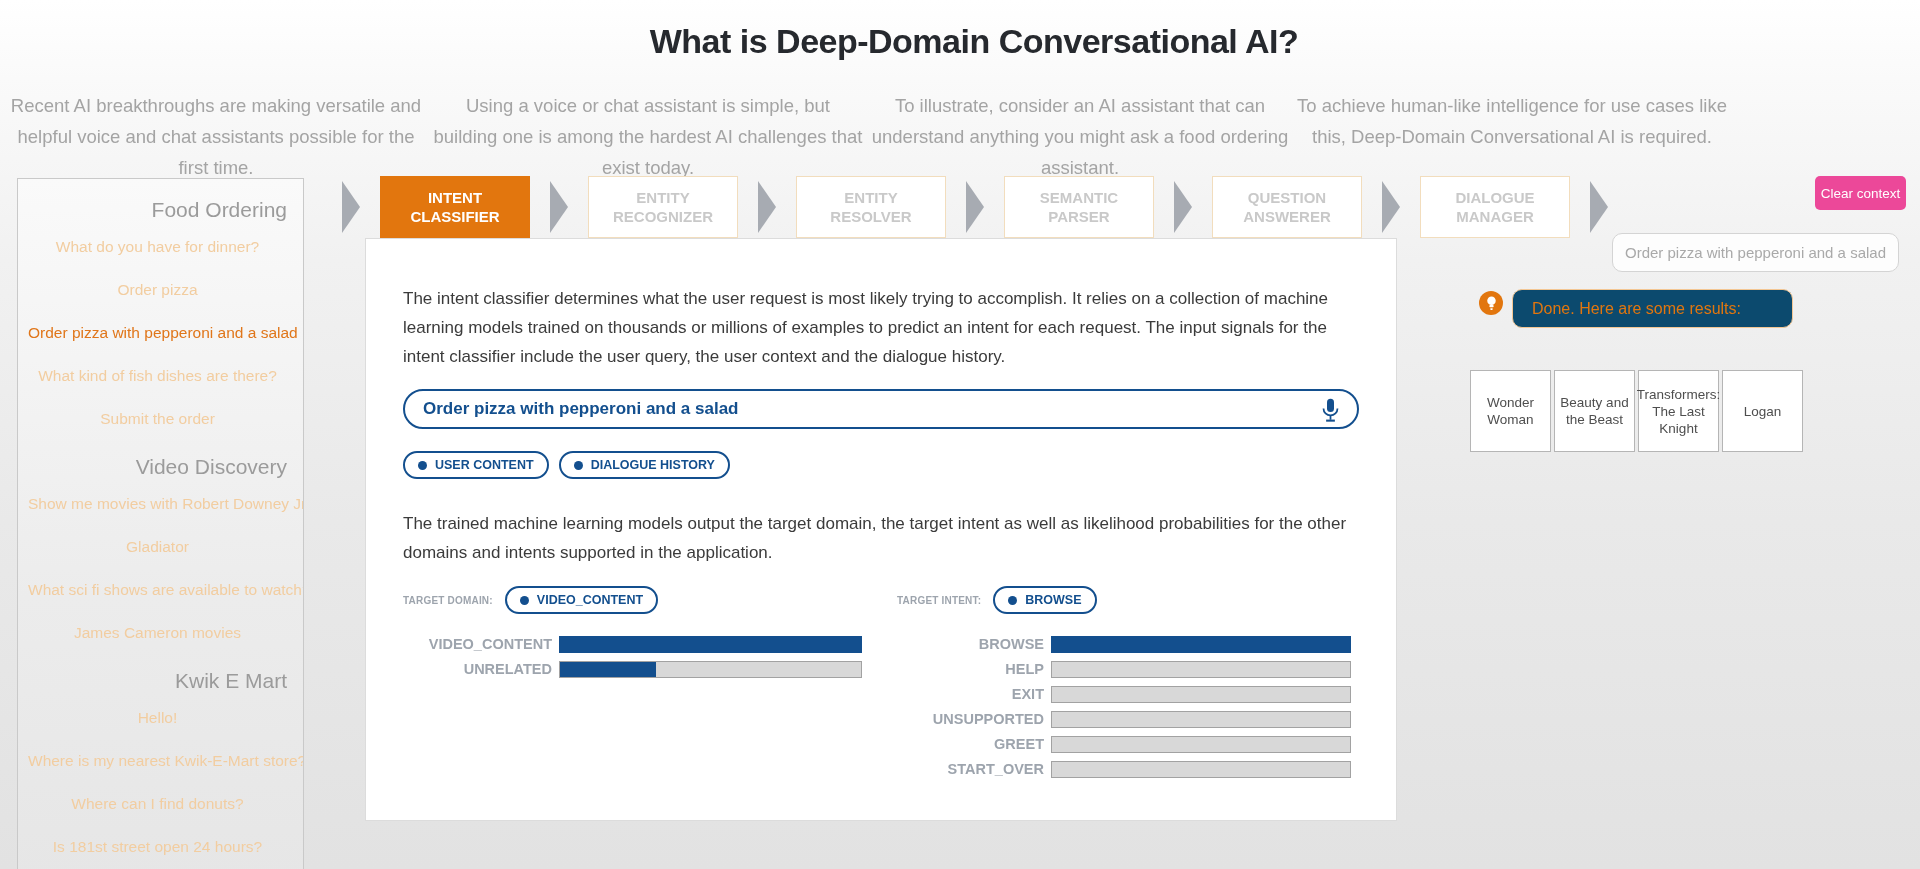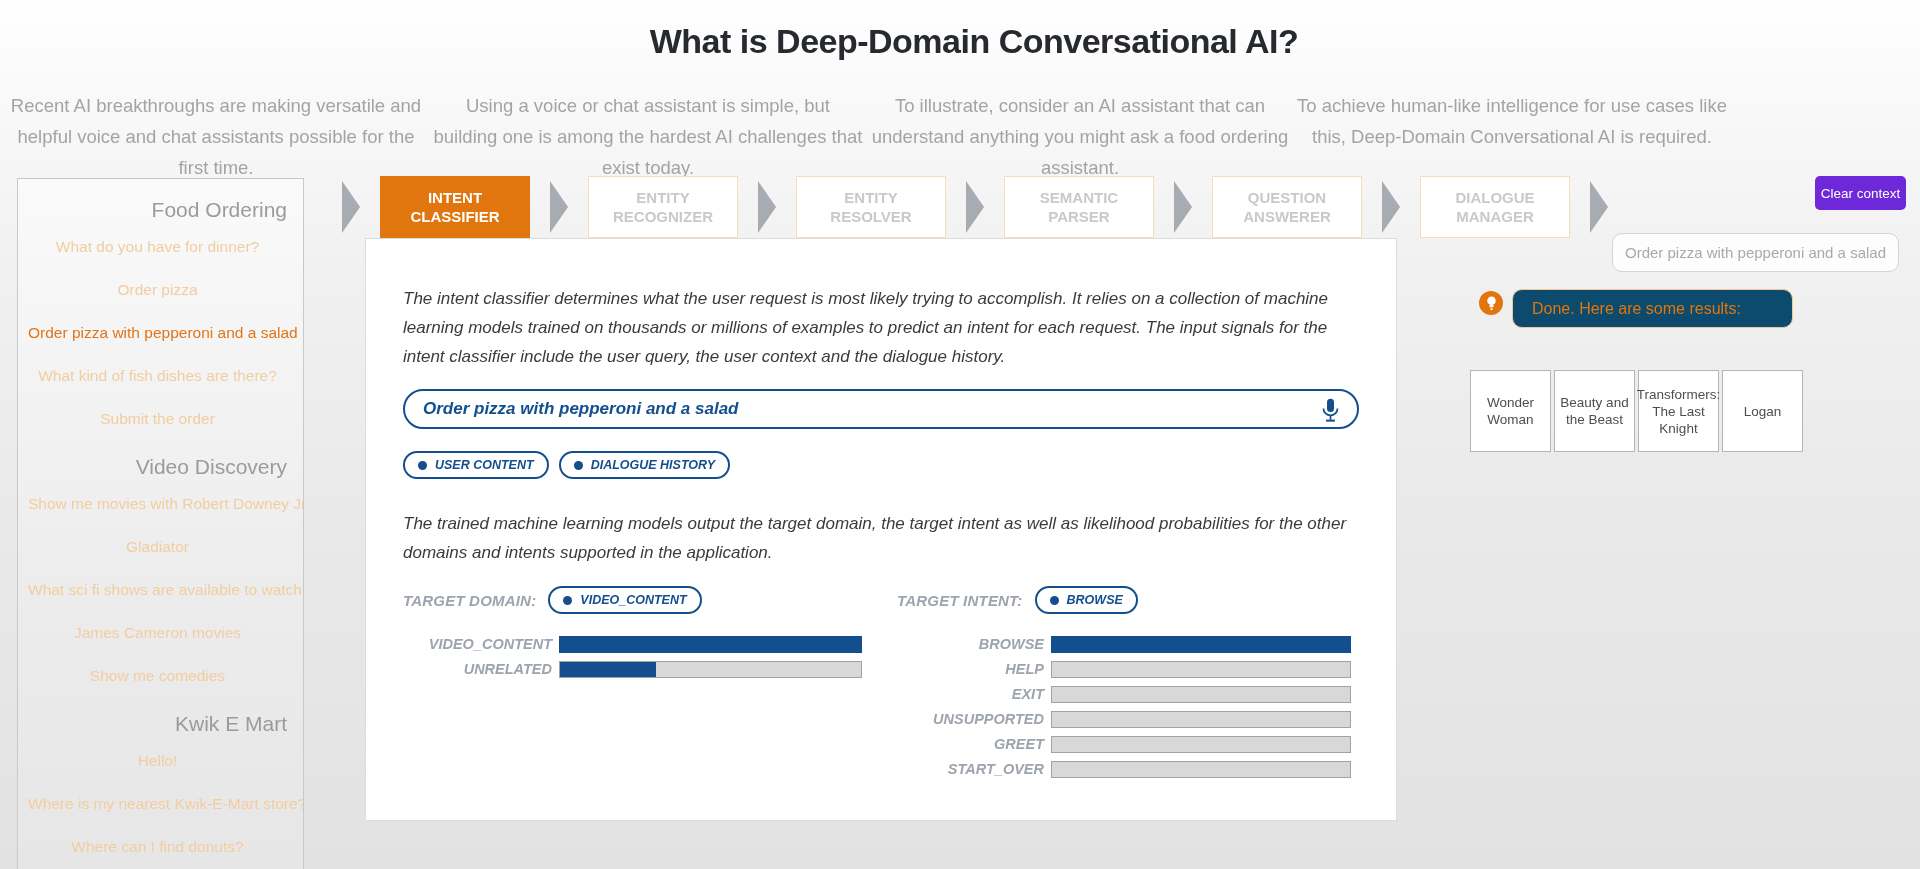--- a/index.html
+++ b/index.html
@@ -62,21 +62,20 @@
     width: 0; height: 0;
     border-top: 26px solid transparent; border-bottom: 26px solid transparent;
     border-left: 18px solid #a7abb2;
   }
 
   
   .card {
     position: absolute; left: 365px; top: 238px; width: 1032px; height: 583px;
     background: #ffffff; border: 1px solid #dcdcdc; z-index: 2;
     padding: 45px 37px 0 37px;
-    font-style: italic;
   }
   .desc { font-size: 17px; line-height: 29px; color: #3b3b3b; }
 
   .query-box {
     margin-top: 18px; height: 40px; border: 2px solid #134f8e; border-radius: 20px;
     position: relative; display: flex; align-items: center; cursor: text;
   }
   .query-text { padding-left: 18px; font-size: 17px; font-weight: bold; color: #134f8e; }
   .mic { position: absolute; right: 16px; top: 6px; }
 
@@ -87,39 +86,39 @@
     padding: 0 13px; font-size: 12.5px; font-weight: bold; color: #134f8e;
     background: #fff; white-space: nowrap;
   }
   .pill .dot { width: 9px; height: 9px; border-radius: 50%; background: #134f8e; }
 
   .desc2 { margin-top: 30px; }
 
   .targets { margin-top: 19px; position: relative; height: 32px; }
   .target-group { position: absolute; top: 0; display: flex; align-items: center; gap: 12px; }
   .target-group.intent { left: 494px; }
-  .target-label { font-size: 15px; font-weight: bold; color: #9da4ad; letter-spacing: 0.2px; }
+  .target-label { font-size: 10px; font-weight: bold; color: #9da4ad; letter-spacing: 0.2px; }
 
   .charts { margin-top: 18px; display: flex; }
   .chart2 { margin-left: 39px; }
   .bar-row { display: flex; margin-bottom: 8px; }
   .bar-label {
     width: 156px; text-align: right; padding-right: 7px;
     font-size: 14.5px; font-weight: bold; color: #9da4ad; line-height: 17px; white-space: nowrap;
   }
   .chart2 .bar-label { width: 150px; }
   .bar-track { width: 303px; height: 17px; background: #d8d8d8; border: 1px solid #a2a2a2; }
   .chart2 .bar-track { width: 300px; }
   .bar-track.full { border-color: #134f8e; background: #134f8e; }
   .bar-fill { height: 100%; background: #134f8e; }
 
   
   .clear-btn {
     position: absolute; left: 1815px; top: 176px; width: 91px; height: 34px;
-    background: #6d28d9; color: #ffffff; font-size: 13.5px; border: none; border-radius: 5px;
+    background: #ec4899; color: #ffffff; font-size: 13.5px; border: none; border-radius: 5px;
     font-family: "Liberation Sans", sans-serif; cursor: pointer;
   }
   .user-bubble {
     position: absolute; left: 1612px; top: 233px; width: 287px; height: 39px;
     border: 1px solid #d4d4d4; border-radius: 10px; background: #fdfdfd;
     color: #a9a9a9; font-size: 15px;
     display: flex; align-items: center; justify-content: center;
   }
   .bot-icon {
     position: absolute; left: 1479px; top: 291px; width: 24px; height: 24px;
@@ -158,21 +157,20 @@
       <div class="sb-item selected">Order pizza with pepperoni and a salad</div>
       <div class="sb-item">What kind of fish dishes are there?</div>
       <div class="sb-item">Submit the order</div>
     </div>
     <div class="sb-group">
     <div class="sb-header">Video Discovery</div>
   <div class="sb-item">Show me movies with Robert Downey Jr.</div>
       <div class="sb-item">Gladiator</div>
       <div class="sb-item">What sci fi shows are available to watch?</div>
       <div class="sb-item">James Cameron movies</div>
-      <div class="sb-item">Show me comedies</div>
     </div>
     <div class="sb-group">
     <div class="sb-header">Kwik E Mart</div>
   <div class="sb-item">Hello!</div>
       <div class="sb-item">Where is my nearest Kwik-E-Mart store?</div>
       <div class="sb-item">Where can I find donuts?</div>
       <div class="sb-item">Is 181st street open 24 hours?</div>
     </div>
   </aside>
 

